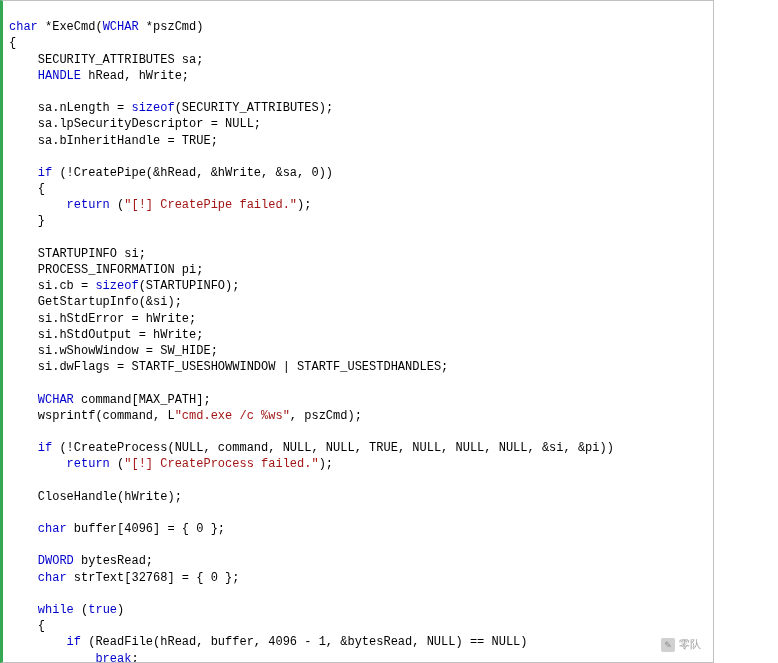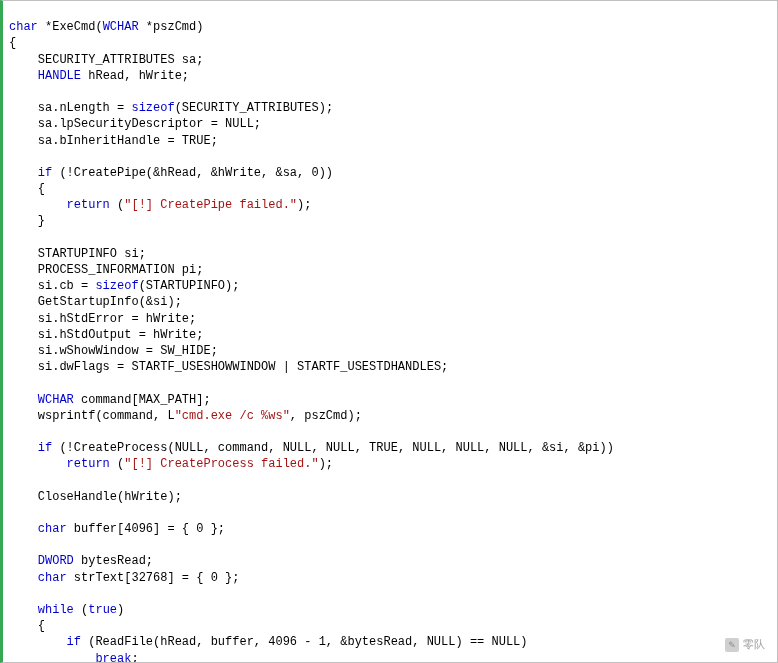--- a/index.html
+++ b/index.html
@@ -7,21 +7,21 @@
     padding: 0;
     background: #fff;
     font-family: Consolas, "Courier New", monospace;
     font-size: 12px;
     line-height: 1.35;
     color: #000;
   }
   .code-container {
     border: 1px solid #c0c0c0;
     border-left: 3px solid #34a853;
-    width: 778px;
+    width: 714px;
     height: 663px;
     box-sizing: border-box;
     padding: 2px 0 2px 6px;
     white-space: pre;
     overflow: hidden;
     position: relative;
   }
   .k  { color: #0000cc; }  
   .s  { color: #a31515; }  
   .watermark {

